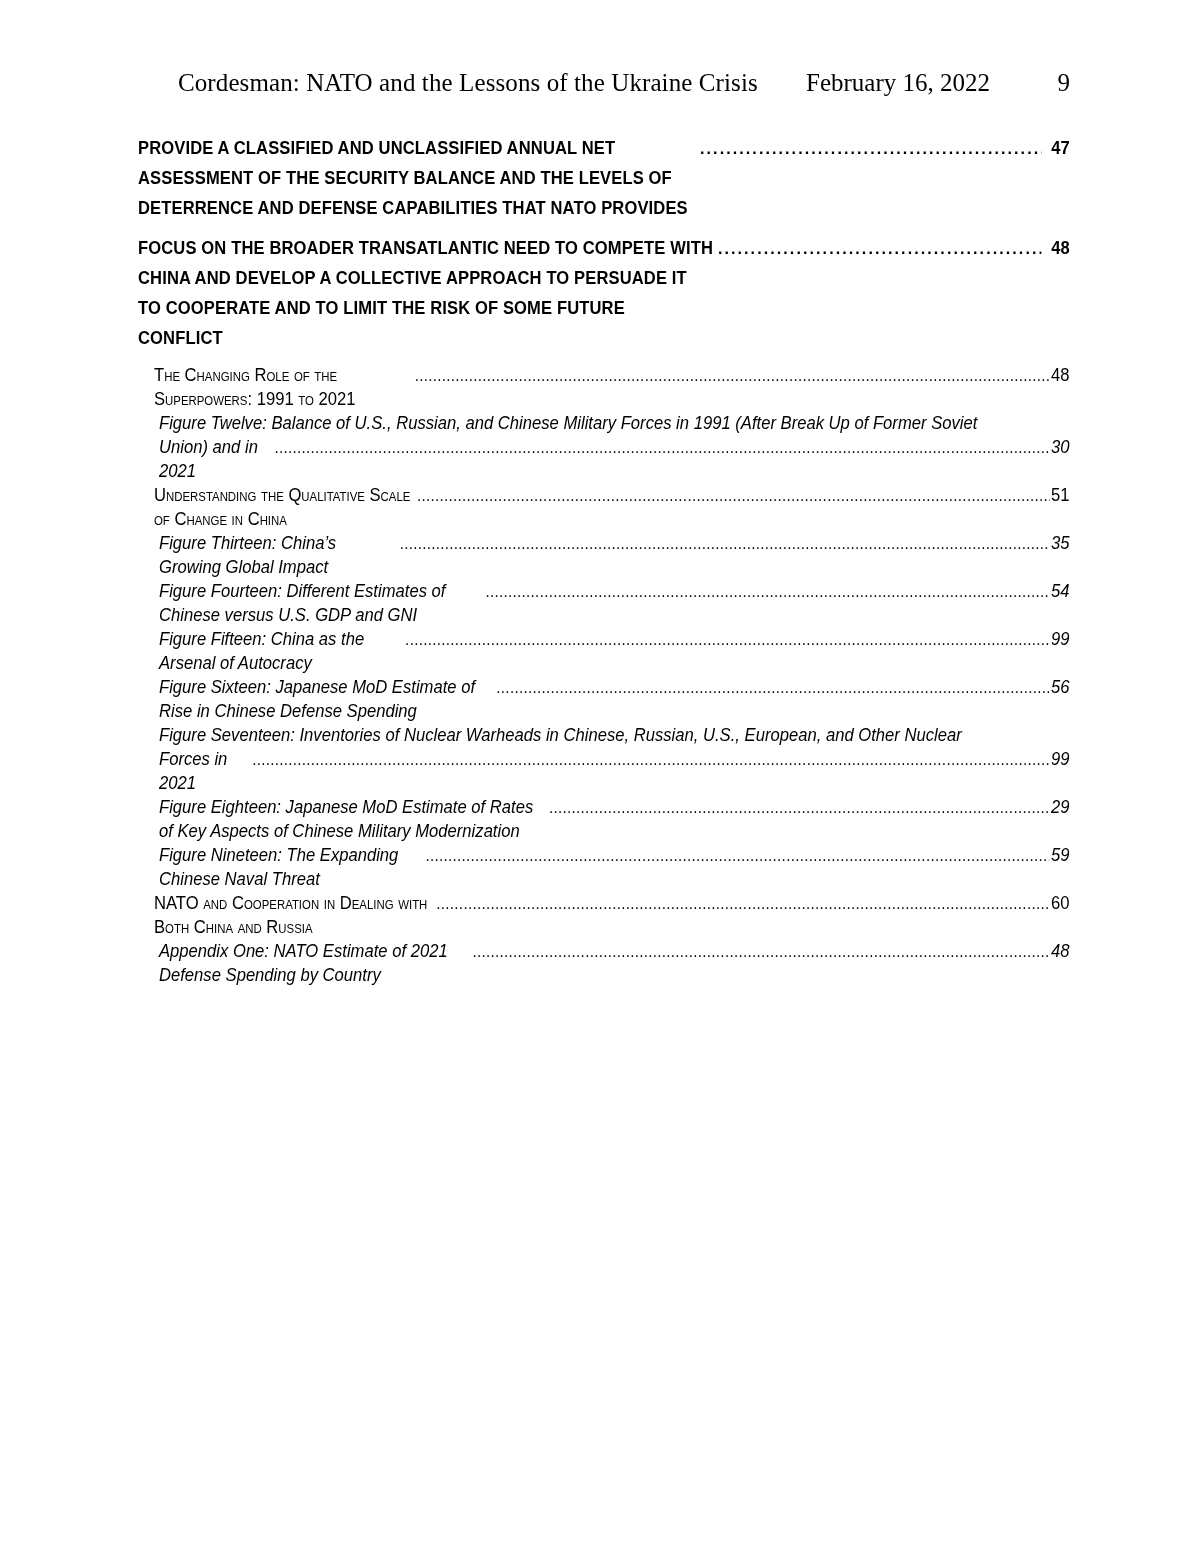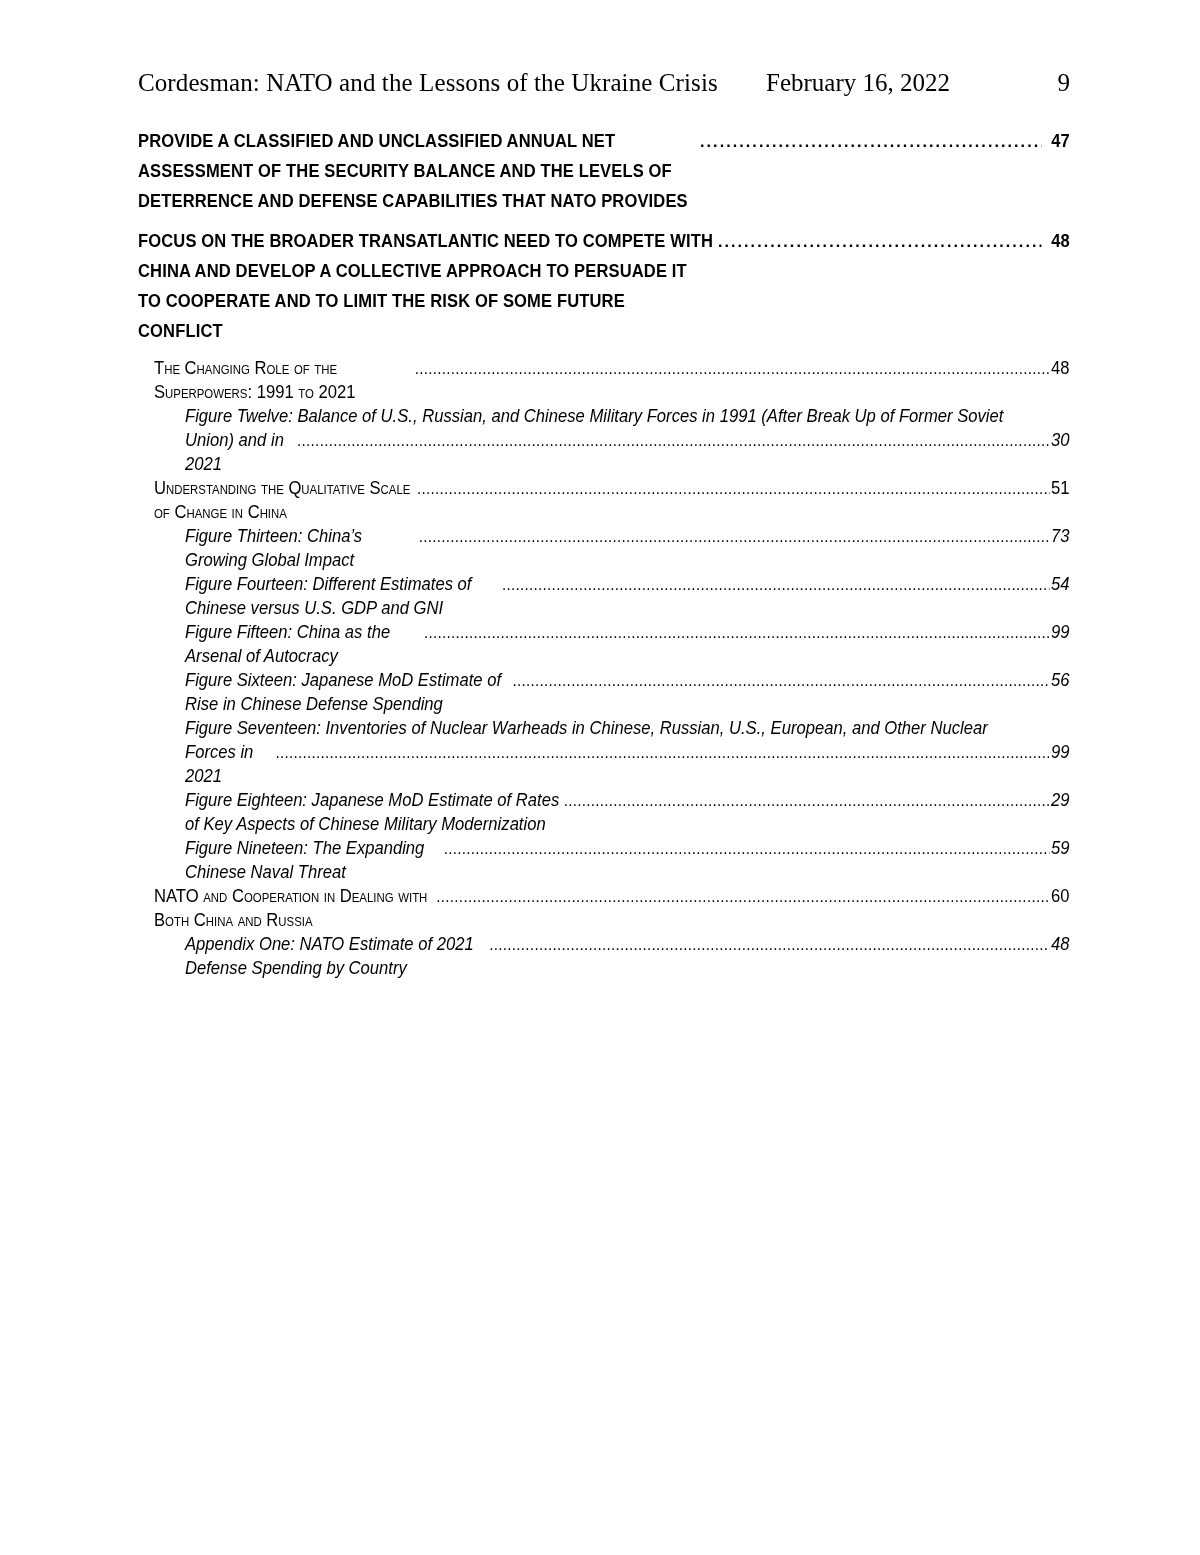--- a/index.html
+++ b/index.html
@@ -22,35 +22,35 @@
     position: absolute;
     left: 138px;
     top: 66px;
     width: 932px;
     height: 34px;
     font-family: "Liberation Serif", serif;
     font-size: 25px;
     line-height: 34px;
     white-space: nowrap;
   }
-  .doc-header .hdr-title { letter-spacing: 0.1px; }
+  .doc-header .hdr-title { letter-spacing: 0.1px; margin-left: 40px; }
   .doc-header .hdr-date  { margin-left: 42px; margin-top: 24px; }
   .doc-header .hdr-page  {
     position: absolute;
     right: 0;
     top: 0;
     width: 40px;
     text-align: right;
   }
 
   
   .toc {
     position: absolute;
     left: 138px;
-    top: 126px;
+    top: 133px;
     width: 932px;
   }
 
   .toc-entry {
     display: block;
     position: relative;
     text-decoration: none;
     color: #000000;
   }
 
@@ -108,21 +108,21 @@
     line-height: 24px;
     font-variant: small-caps;
     transform: scaleX(0.95);
     transform-origin: left center;
     width: 105.2%;
   }
   .lvl2 .leader { letter-spacing: 0.3px; font-size: 16px; }
   .lvl2 .pnum { min-width: 20px; }
 
   
-  .lvl3 { margin-left: 47px; }
+  .lvl3 { margin-left: 21px; }
   .lvl3 .row, .lvl3 .wrapline {
     font-size: 17.5px;
     line-height: 24px;
     font-style: italic;
     transform: scaleX(0.95);
     transform-origin: left center;
     width: 105.2%;
   }
   .lvl3 .wrapline { white-space: nowrap; }
   .lvl3 .leader { letter-spacing: 0.3px; font-size: 16px; font-style: normal; }
@@ -173,21 +173,21 @@
         <div class="row">
           <span class="etext">Understanding the Qualitative Scale of Change in China</span>
           <span class="leader">...................................................................................................................................................................................................................</span>
           <span class="pnum">51</span>
         </div>
       </a>
       <a class="toc-entry lvl3">
         <div class="row">
           <span class="etext">Figure Thirteen: China’s Growing Global Impact</span>
           <span class="leader">...................................................................................................................................................................................................................</span>
-          <span class="pnum">73</span>
+          <span class="pnum">35</span>
         </div>
       </a>
       <a class="toc-entry lvl3">
         <div class="row">
           <span class="etext">Figure Fourteen: Different Estimates of Chinese versus U.S. GDP and GNI</span>
           <span class="leader">...................................................................................................................................................................................................................</span>
           <span class="pnum">54</span>
         </div>
       </a>
       <a class="toc-entry lvl3">

